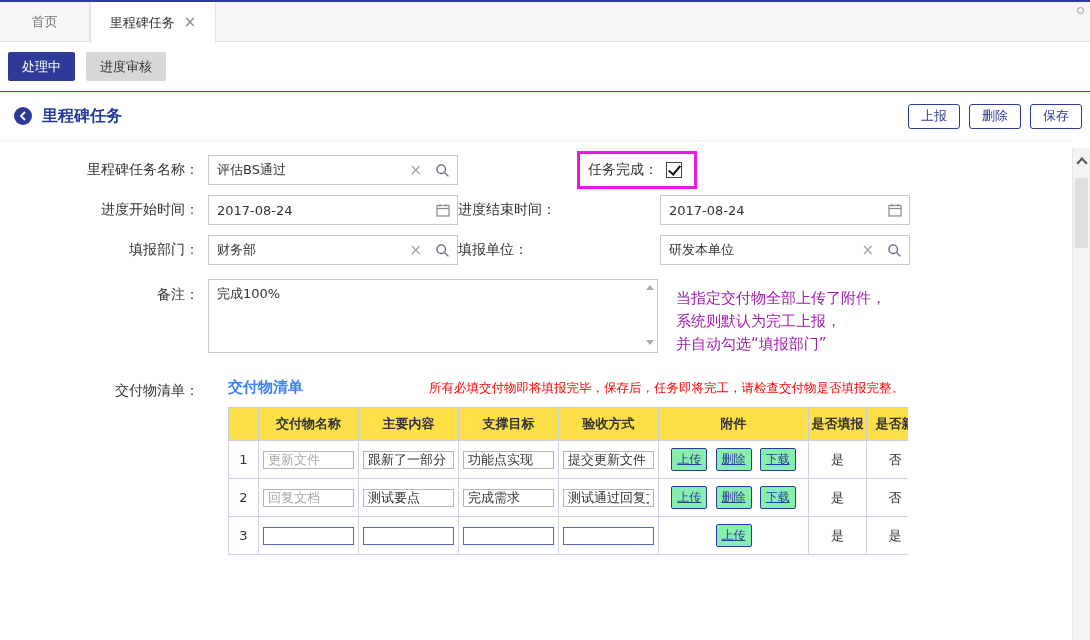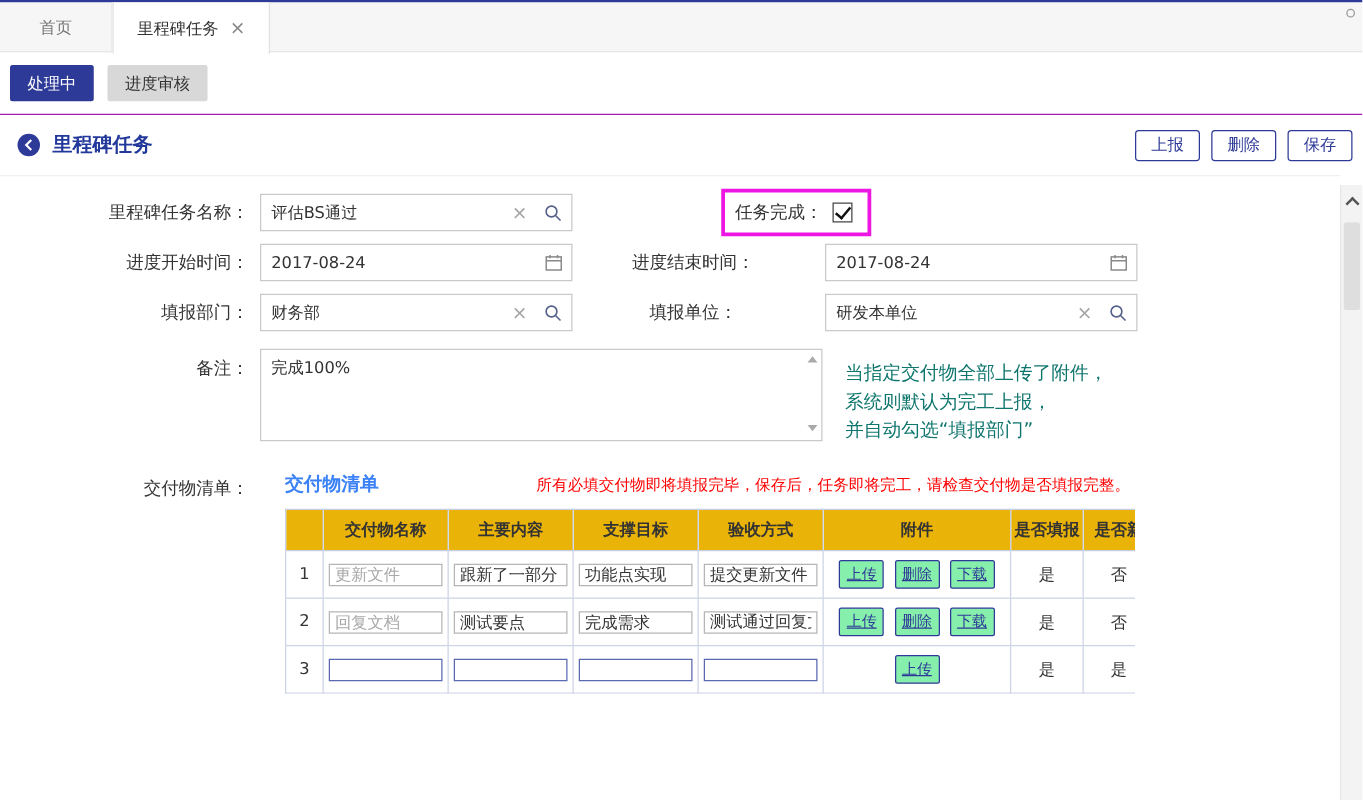--- a/index.html
+++ b/index.html
@@ -42,21 +42,21 @@
   .back-circle { width:18px; height:18px; border-radius:50%; background:#2e3a97; display:flex; align-items:center; justify-content:center; cursor:pointer; flex:0 0 18px; }
   .page-title { font-size:16px; font-weight:bold; color:#22389b; margin-left:10px; }
   .actions { margin-left:auto; display:flex; }
   .btn-outline { height:25px; padding:0 12px; background:#fff; border:1px solid #2e3a97; color:#2e3a97; font-size:13px; border-radius:3px; margin-left:9px; }
 
   
   .form { position:absolute; top:140px; left:0; width:1072px; height:500px; border-top:1px solid #efefef; }
   .frow { position:absolute; left:0; width:100%; display:flex; align-items:center; }
   .frow.top-align { align-items:flex-start; }
   .flabel { width:205px; text-align:right; font-size:14px; color:#333; padding-right:6px; flex:0 0 205px; }
-  .flabel-r { width:199px; text-align:center; font-size:14px; color:#333; padding-right:6px; flex:0 0 199px; }
+  .flabel-r { width:199px; text-align:left; font-size:14px; color:#333; padding-right:6px; flex:0 0 199px; }
 
   .lookup, .datebox {
     width:250px; height:30px; border:1px solid #c9c9c9; background:#fff;
     display:flex; align-items:center; margin-left:3px;
   }
   .lookup input, .datebox input { flex:1; min-width:0; border:none; font-size:13px; padding:0 8px; color:#333; background:transparent; }
   .ic-clear { color:#a5a5a5; font-size:15px; padding:0 5px; cursor:pointer; line-height:1; }
   .ic-search { width:30px; display:flex; align-items:center; justify-content:center; cursor:pointer; }
   .ic-cal { width:28px; display:flex; align-items:center; justify-content:center; cursor:pointer; }
 
@@ -71,30 +71,30 @@
     border-right:2px solid #111; border-bottom:2px solid #111; transform:rotate(40deg);
   }
 
   
   .ta-wrap { position:relative; margin-left:3px; }
   .remark-ta { width:450px; height:74px; border:1px solid #c9c9c9; resize:none; font-size:13px; padding:5px 16px 5px 8px; color:#333; display:block; }
   .tri-up { position:absolute; right:4px; top:6px; width:0; height:0; border-left:4px solid transparent; border-right:4px solid transparent; border-bottom:5px solid #aaa; }
   .tri-dn { position:absolute; right:4px; bottom:8px; width:0; height:0; border-left:4px solid transparent; border-right:4px solid transparent; border-top:5px solid #aaa; }
 
   
-  .annotation { position:absolute; left:676px; top:146px; color:#0f766e; font-size:15px; line-height:23px; }
+  .annotation { position:absolute; left:676px; top:146px; color:#a21caf; font-size:15px; line-height:23px; }
 
   
   .panel { position:relative; width:700px; margin-left:3px; overflow:hidden; }
   .panel-head { display:flex; align-items:baseline; padding:4px 0 10px 20px; }
   .panel-title { font-size:15px; font-weight:bold; color:#3b82f6; }
   .panel-warning { margin-left:auto; color:#ff0000; font-size:12.5px; padding-right:4px; white-space:nowrap; }
   .dtable { table-layout:fixed; width:695px; margin-left:20px; border-collapse:collapse; }
   .dtable th {
-    background:#eab308; border:1px solid #c6cfe5; height:33px; font-size:13px; font-weight:bold; color:#333;
+    background:#fde047; border:1px solid #c6cfe5; height:33px; font-size:13px; font-weight:bold; color:#333;
     text-align:center; overflow:hidden; white-space:nowrap;
   }
   .dtable td { border:1px solid #cdd4e6; height:38px; text-align:center; font-size:13px; overflow:hidden; white-space:nowrap; }
   .cell-in { width:92%; height:18px; border:1px solid #b5b5b5; font-size:13px; padding:0 4px; color:#333; }
   .cell-in.muted { color:#a8a8a8; }
   tr.newrow .cell-in { border:1px solid #5a68b0; }
   .btn-mini {
     display:inline-block; border:1px solid #2e3a97; color:#2e3a97; background:#86efac;
     font-size:12px; padding:2px 5px; margin:0 2px; border-radius:2px; text-decoration:underline;
   }

